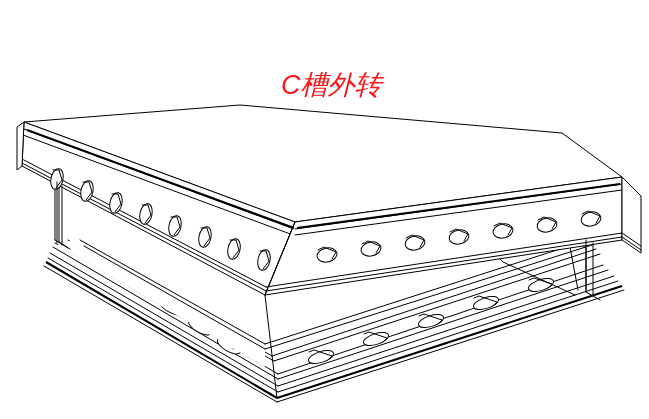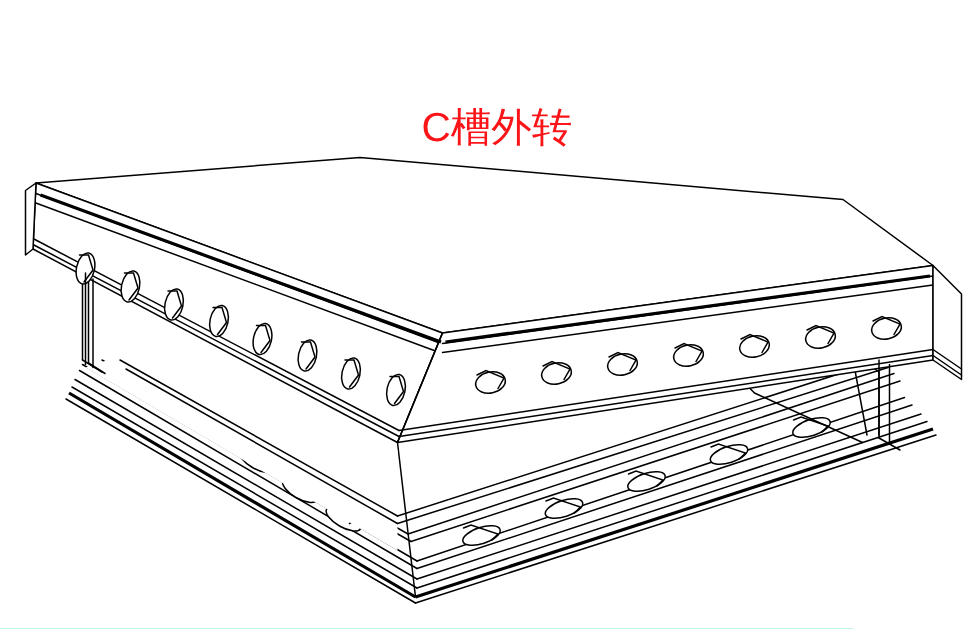--- a/index.html
+++ b/index.html
@@ -12,21 +12,22 @@
     height: 419px;
     overflow: hidden;
     font-family: "Liberation Sans", sans-serif;
     position: relative;
   }
   #drawing-root {
     position: absolute;
     left: 0; top: 0;
     width: 569px;
     height: 419px;
-    background: #5eead4;
+    background: #bef264;
+    font-style: italic;
   }
   svg#cad-canvas {
     display: block;
     width: 649px;
     height: 419px;
   }
   .edge {
     fill: none;
     stroke: #000000;
     stroke-width: 1;

